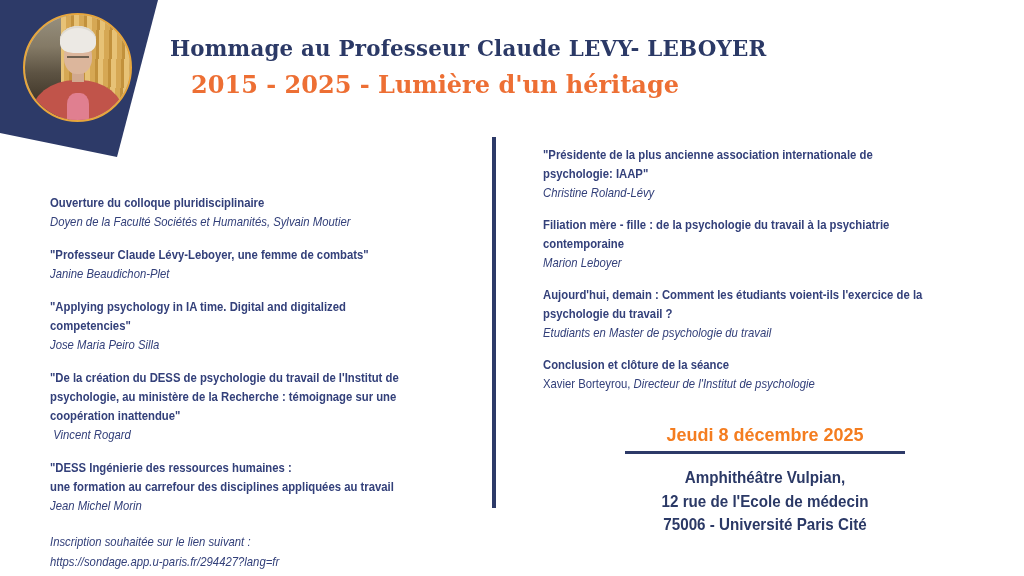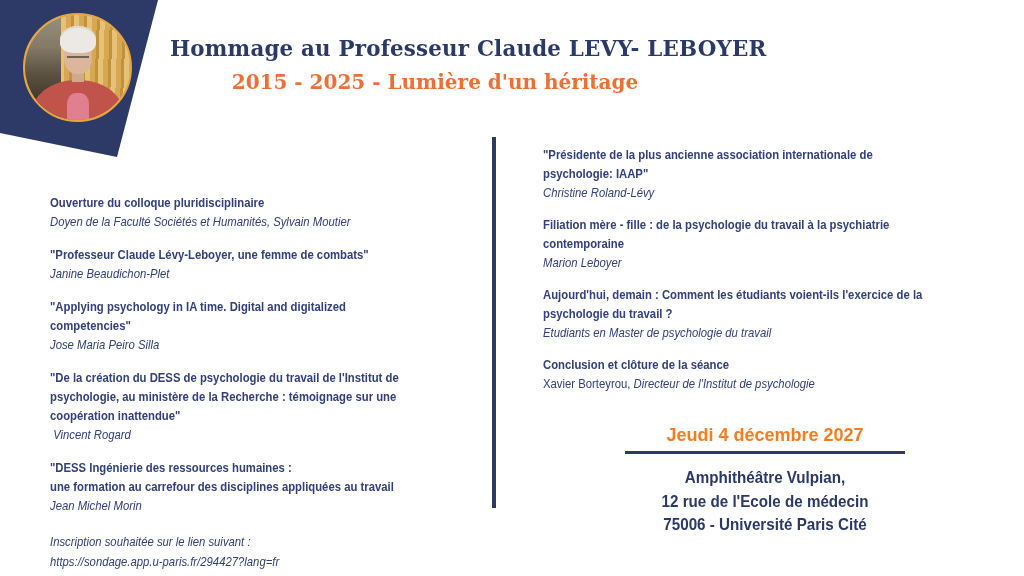--- a/index.html
+++ b/index.html
@@ -38,21 +38,21 @@
   .ph-glasses{left:40%;top:39%;width:21%;height:0;border-top:2px solid #6f6050;}
   
   .header-text{position:absolute;left:150px;top:34px;width:570px;text-align:center;}
   .main-title{
     margin:0;font-family:"DejaVu Serif", serif;font-weight:bold;font-size:23px;
     color:var(--title-navy);white-space:nowrap;transform:scaleX(.93);
     transform-origin:center top;letter-spacing:.2px;
   }
   .sub-title{
     margin:9px 0 0 0;font-family:"DejaVu Serif", serif;font-weight:bold;
-    font-size:20px;color:var(--orange);white-space:nowrap;
+    font-size:24px;color:var(--orange);white-space:nowrap;
   }
   
   .col{
     position:absolute;color:var(--text-navy);font-size:13px;line-height:19px;
     transform:scaleX(.87);transform-origin:left top;
   }
   .col-left{left:50px;top:193px;width:480px;}
   .col-right{left:543px;top:145px;width:505px;}
   .prog-item{margin-bottom:14px;}
   .col-right .prog-item{margin-bottom:13px;}
@@ -155,21 +155,21 @@
     </div>
 
     <div class="prog-item">
       <div class="prog-title">Conclusion et clôture de la séance</div>
       <div class="prog-speaker"><span class="reg">Xavier Borteyrou, </span><span>Directeur de l'Institut de psychologie</span></div>
     </div>
   </div>
 
   <div class="event-block">
     <div class="event-date">
-      <div>Jeudi 4 décembre 2027</div>
+      <div>Jeudi 8 décembre 2025</div>
     </div>
     <div class="event-rule"></div>
     <div class="event-venue">
       <div>Amphithéâtre Vulpian,</div>
       <div>12 rue de l'Ecole de médecin</div>
       <div>75006 - Université Paris Cité</div>
     </div>
   </div>
 
 </div>

